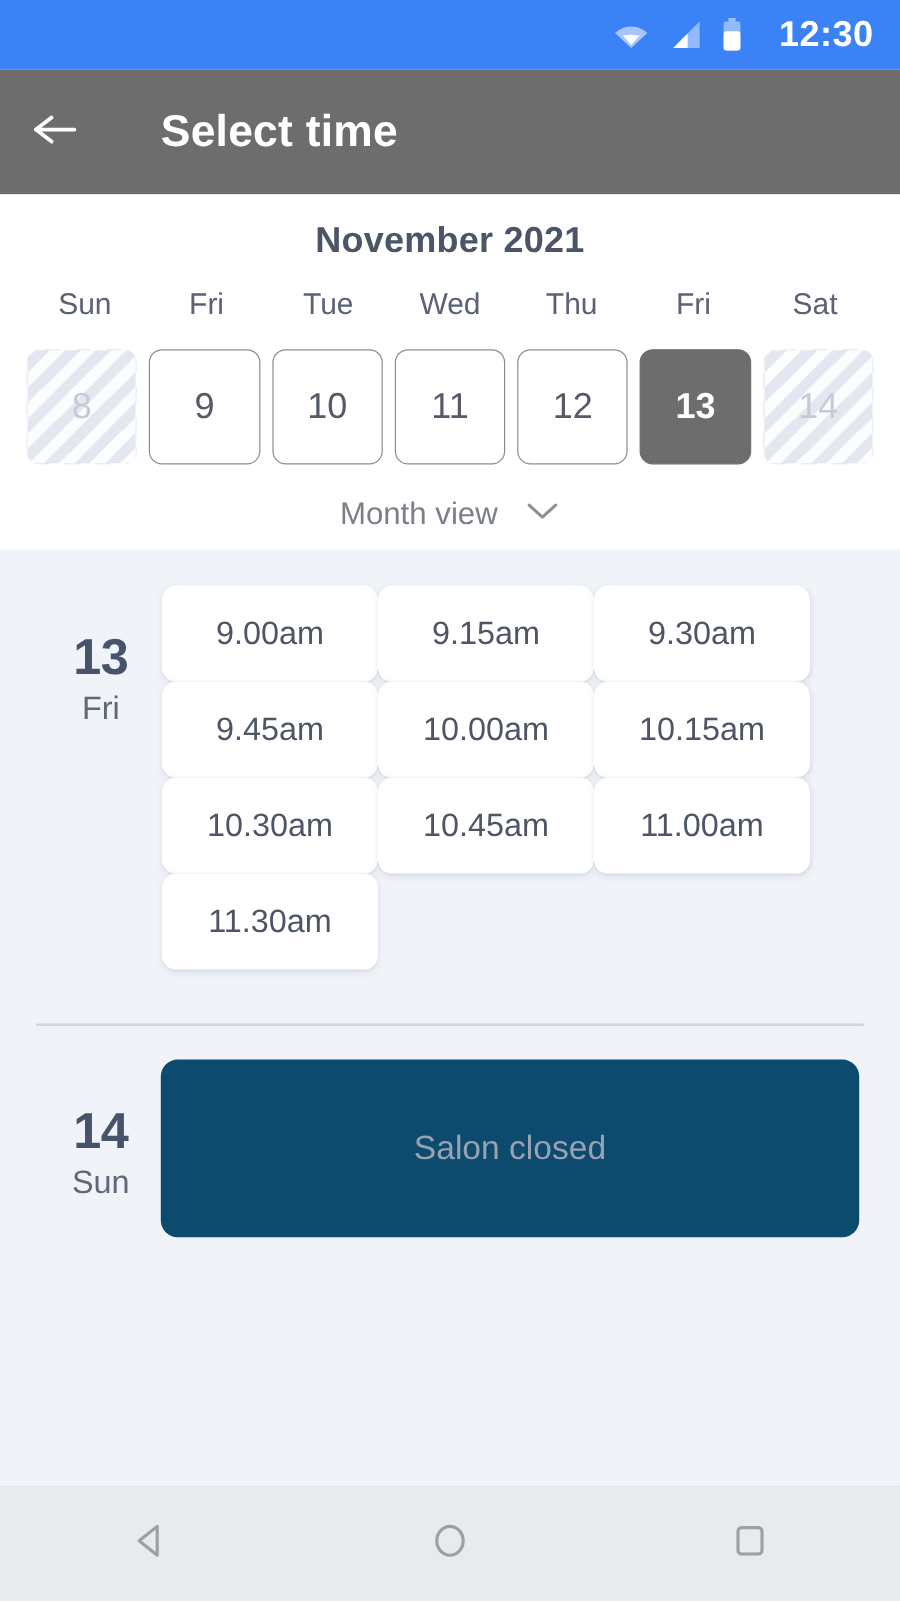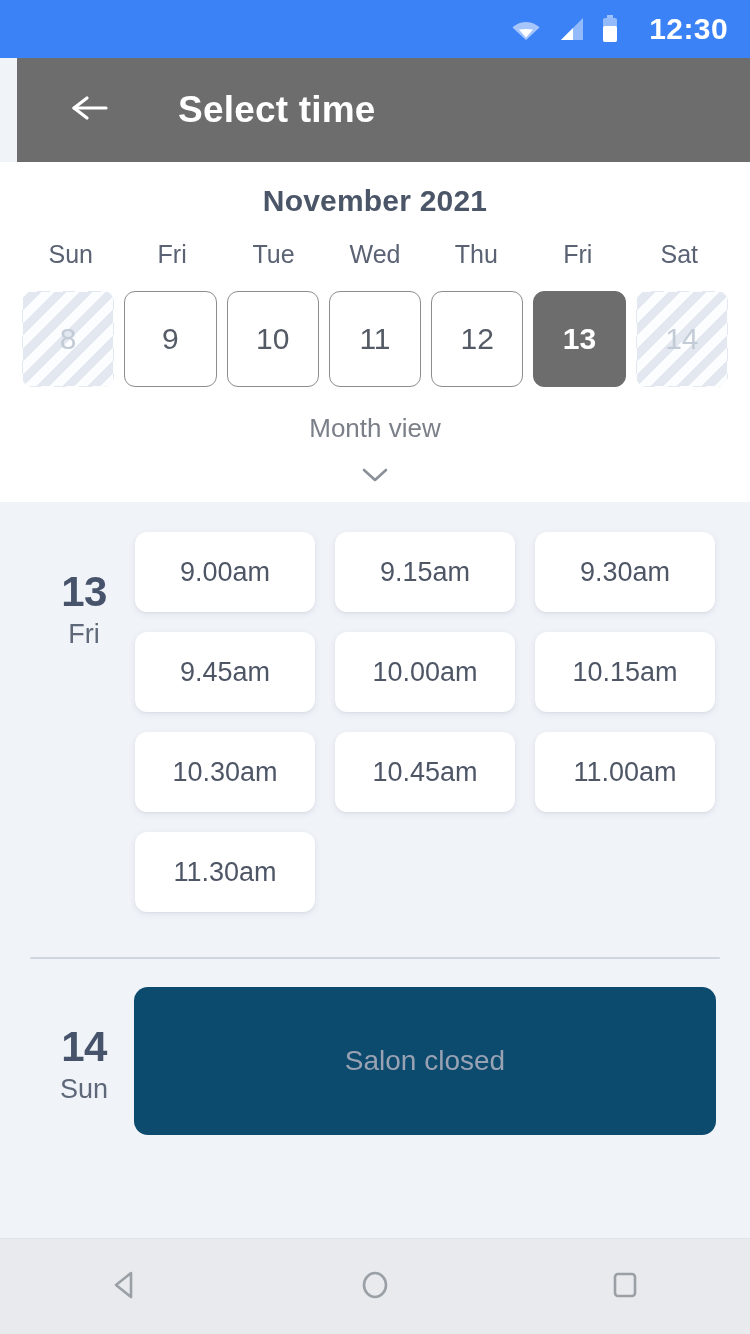--- a/index.html
+++ b/index.html
@@ -49,23 +49,22 @@
     margin-left: 14px;
     line-height: 1;
   }
 
   
   .app-bar {
     height: 104px;
     background: #6d6d6d;
     display: flex;
     align-items: center;
-    padding-left: 45px;
+    padding-left: 18px;
     flex: 0 0 auto;
-    margin-left: 17px;
   }
   .back-button {
     width: 56px;
     height: 56px;
     display: flex;
     align-items: center;
     justify-content: center;
     cursor: pointer;
   }
   .app-bar-title {
@@ -135,21 +134,20 @@
     );
     cursor: default;
   }
   .month-view-row {
     display: flex;
     align-items: center;
     justify-content: center;
     gap: 22px;
     padding-top: 26px;
     cursor: pointer;
-    flex-direction: column;
   }
   .month-view-label {
     font-size: 26px;
     color: #7a7f88;
   }
 
   
   .schedule {
     flex: 1 1 auto;
     background: #f0f3f8;
@@ -175,21 +173,20 @@
   }
   .day-weekday {
     font-size: 27px;
     color: #5e6878;
     margin-top: 5px;
   }
   .slots {
     flex: 1;
     display: flex;
     flex-wrap: wrap;
-    gap: 20px;
     align-content: flex-start;
     padding-left: 1px;
     text-align: right;
   }
   .slot {
     width: 180px;
     height: 80px;
     background: #ffffff;
     border-radius: 12px;
     display: flex;

